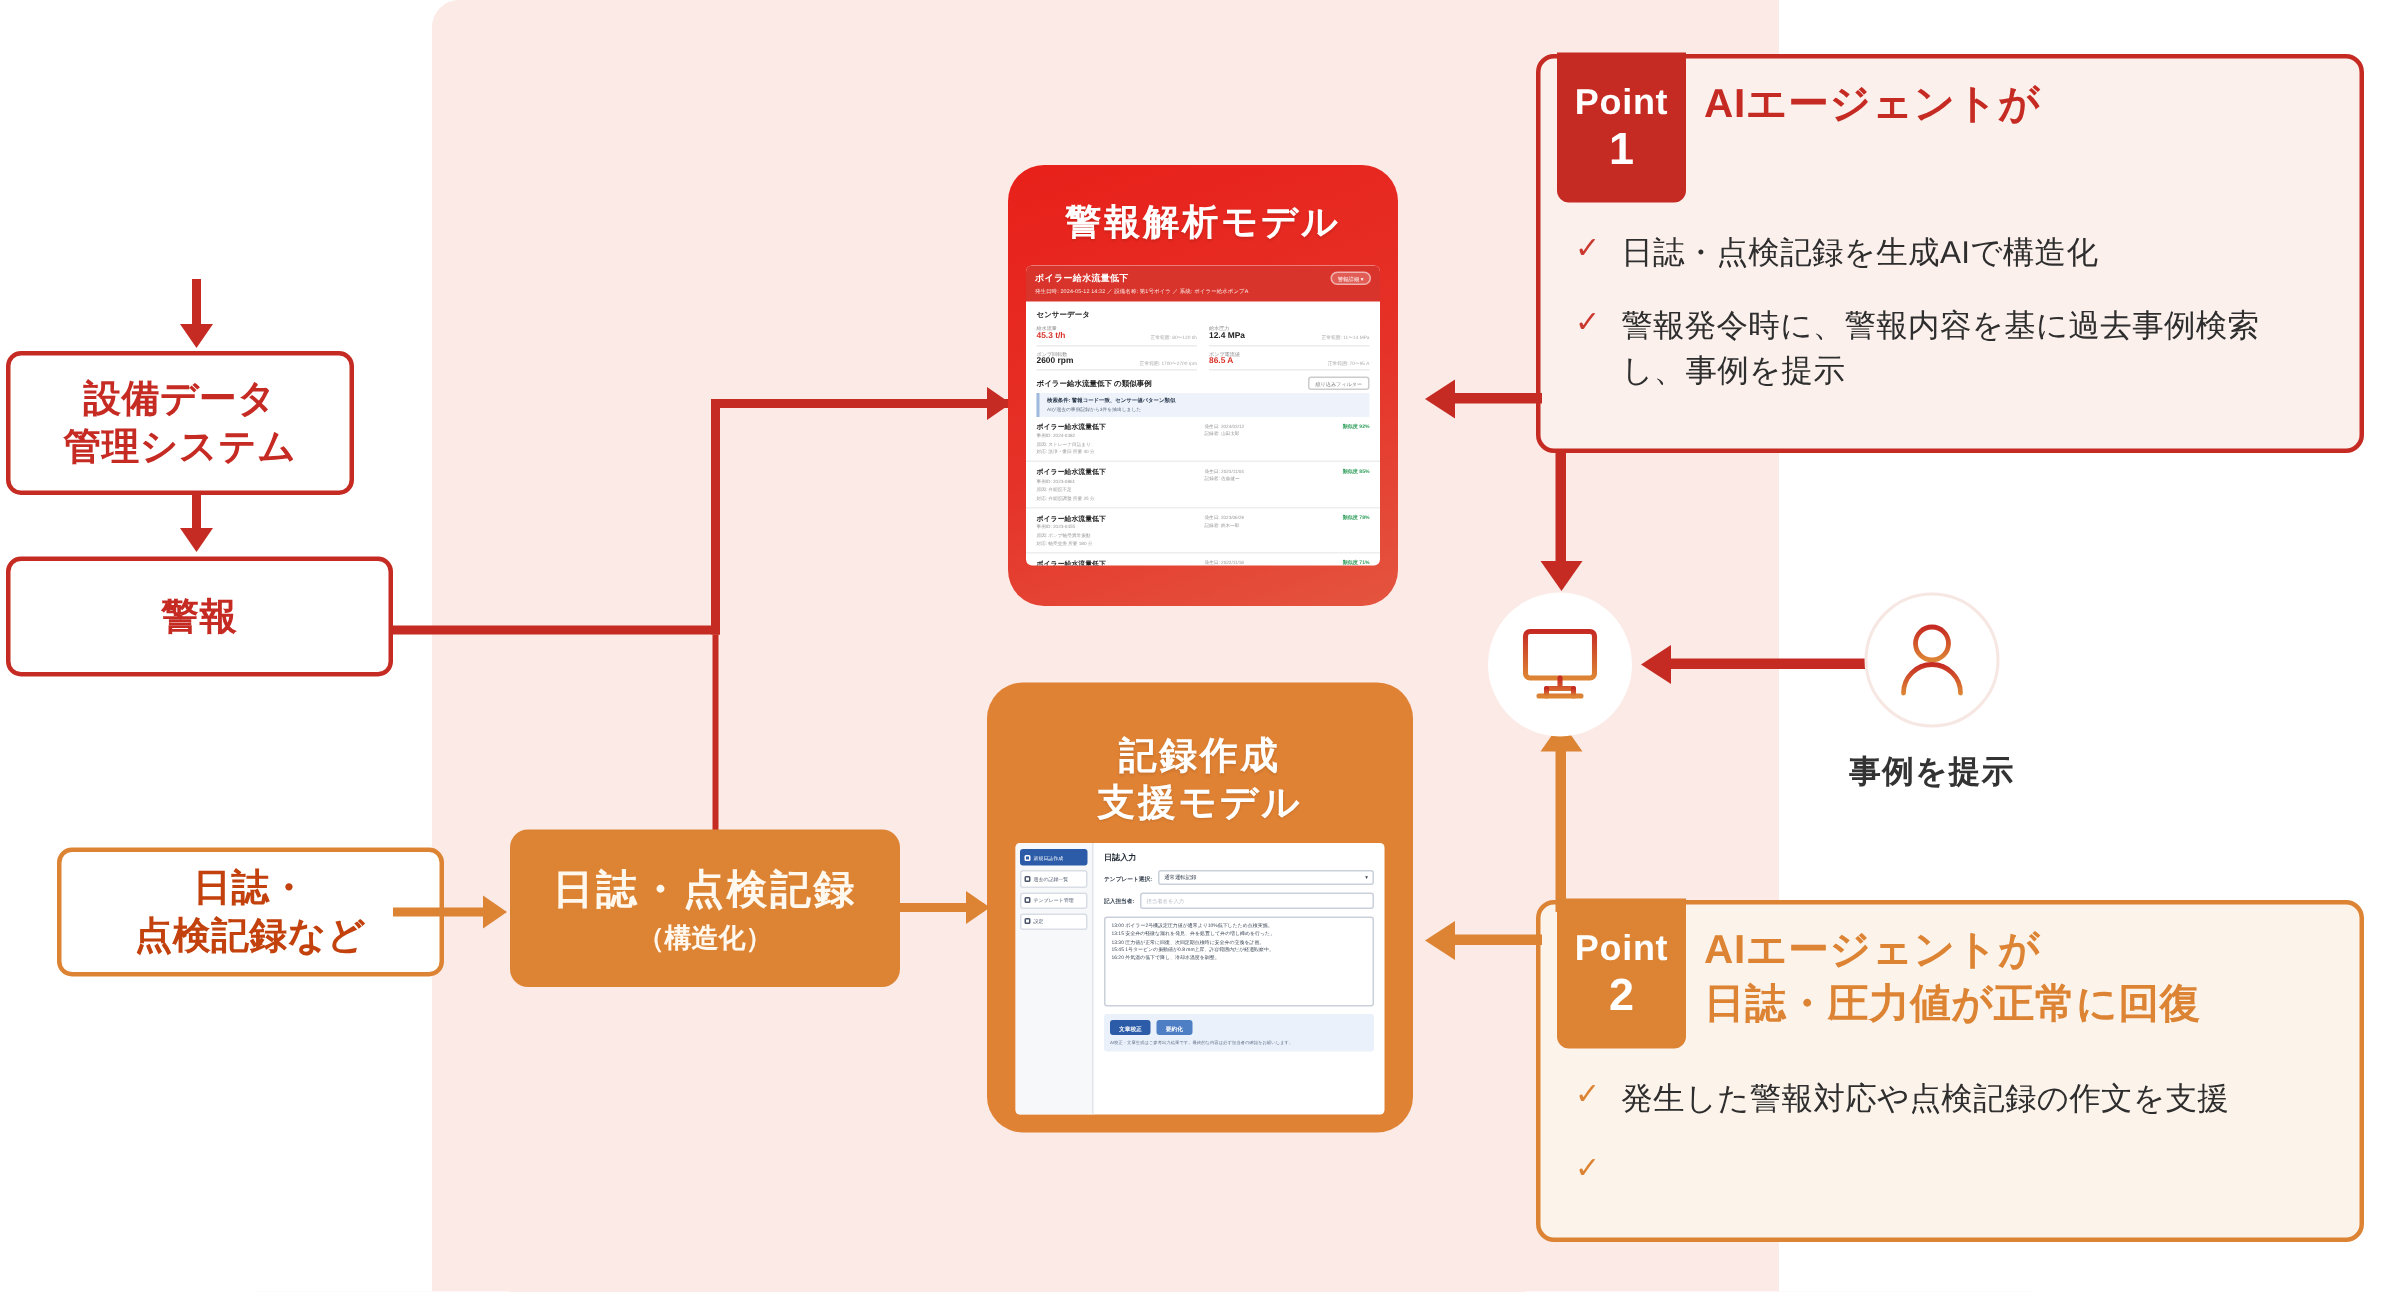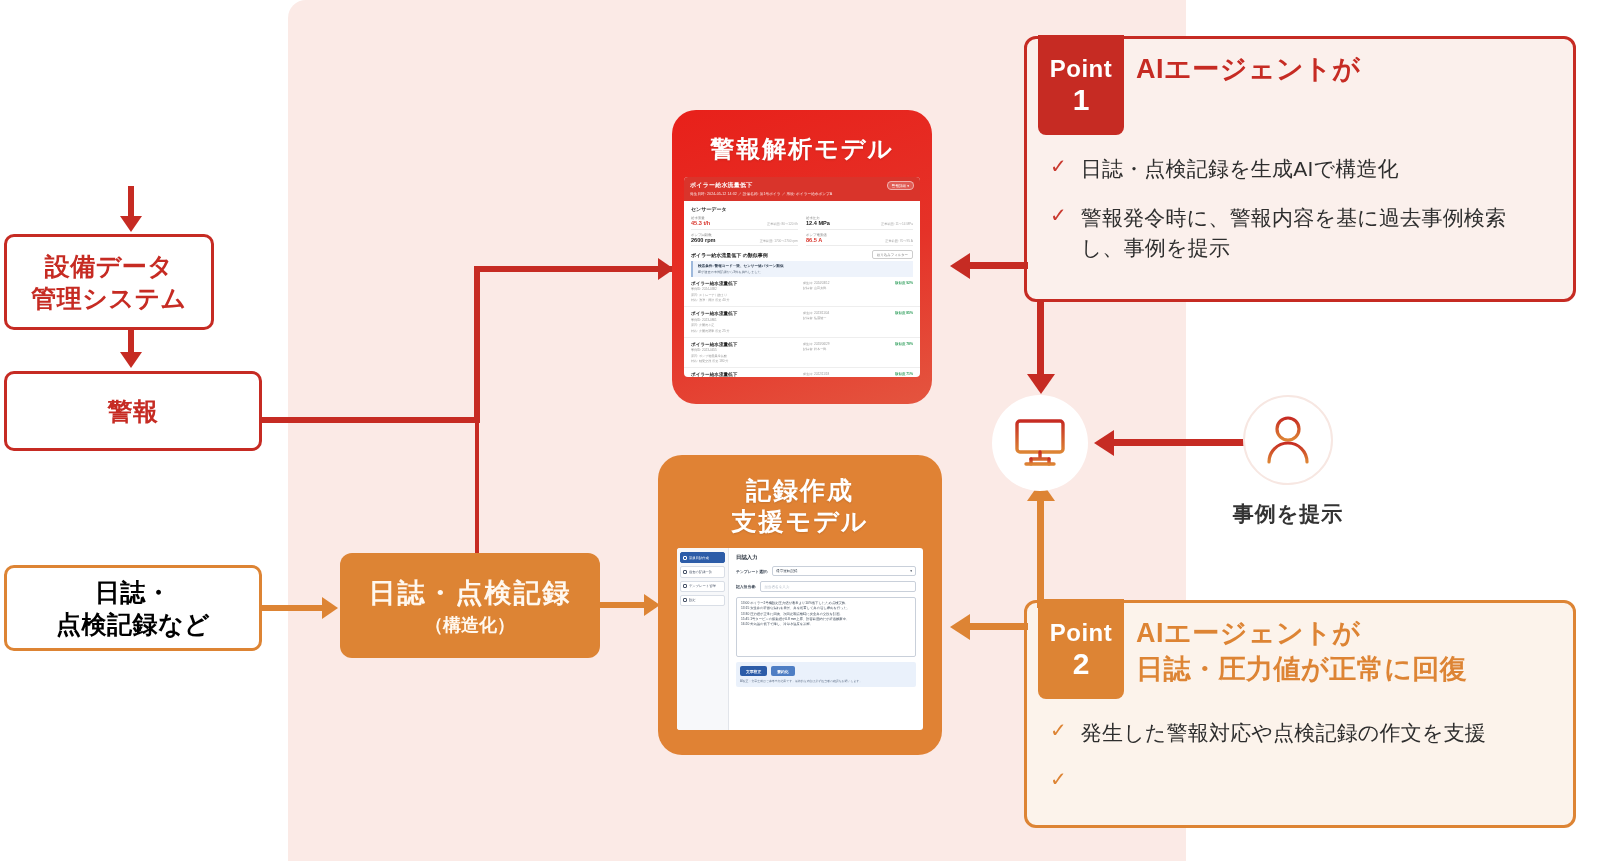--- a/index.html
+++ b/index.html
@@ -25,21 +25,21 @@
     background: #ffffff;
     border: 3px solid #C62B23;
     border-radius: 10px;
     display: flex; align-items: center; justify-content: center;
     text-align: center;
     color: #C62B23;
     font-weight: 700;
     line-height: 1.28;
     letter-spacing: 0.5px;
   }
-  .flow-box.orange { border-color: #DD8434; color: #000000; }
+  .flow-box.orange { border-color: #DD8434; color: #c2410c; margin-left: 34px; }
 
   
   .filled-box {
     position: absolute;
     background: #DD8434;
     border-radius: 12px;
     display: flex; flex-direction: column;
     align-items: center; justify-content: center;
     color: #FFF8EF; text-align: center;
   }
@@ -193,21 +193,21 @@
 <body>
 
 <div id="stage">
 
   <div class="pink-region"></div>
 
 
   <div class="line" style="left:128px; top:186px; width:6px; height:34px;"></div>
   <div class="tri down-r" style="left:120px; top:216px;"></div>
 
-  <div class="flow-box" style="left:4px; top:234px; width:210px; height:96px; font-size:25px; flex-direction:column;">
+  <div class="flow-box" style="left:4px; top:234px; width:232px; height:96px; font-size:25px; flex-direction:column;">
     <span>設備データ</span>
     <span>管理システム</span>
   </div>
 
   <div class="line" style="left:128px; top:330px; width:6px; height:28px;"></div>
   <div class="tri down-r" style="left:120px; top:352px;"></div>
 
   <div class="flow-box" style="left:4px; top:371px; width:258px; height:80px; font-size:25px;">
     <span>警報</span>
   </div>
@@ -339,21 +339,21 @@
         </div>
         <div class="c-m">
           <div>発生日: 2022/11/18</div>
         </div>
         <div class="c-r">類似度 71%</div>
       </div>
     </div>
   </div>
 
   <div class="panel org" style="left:658px; top:455px; width:284px; height:300px; padding:14px 12px 12px;">
-    <div class="panel-title" style="font-size:25px; margin-top:6px;">記録作成</div>
+    <div class="panel-title" style="font-size:25px; margin-top:20px;">記録作成</div>
     <div class="panel-title" style="font-size:25px; margin-bottom:12px;">支援モデル</div>
 
     <div class="shot2" style="width:246px; height:182px;">
       <div class="s2-side">
         <div class="s2-item active">
           <span class="s2-ic"></span>
           <span>新規日誌作成</span>
         </div>
         <div class="s2-item">
           <span class="s2-ic"></span>

